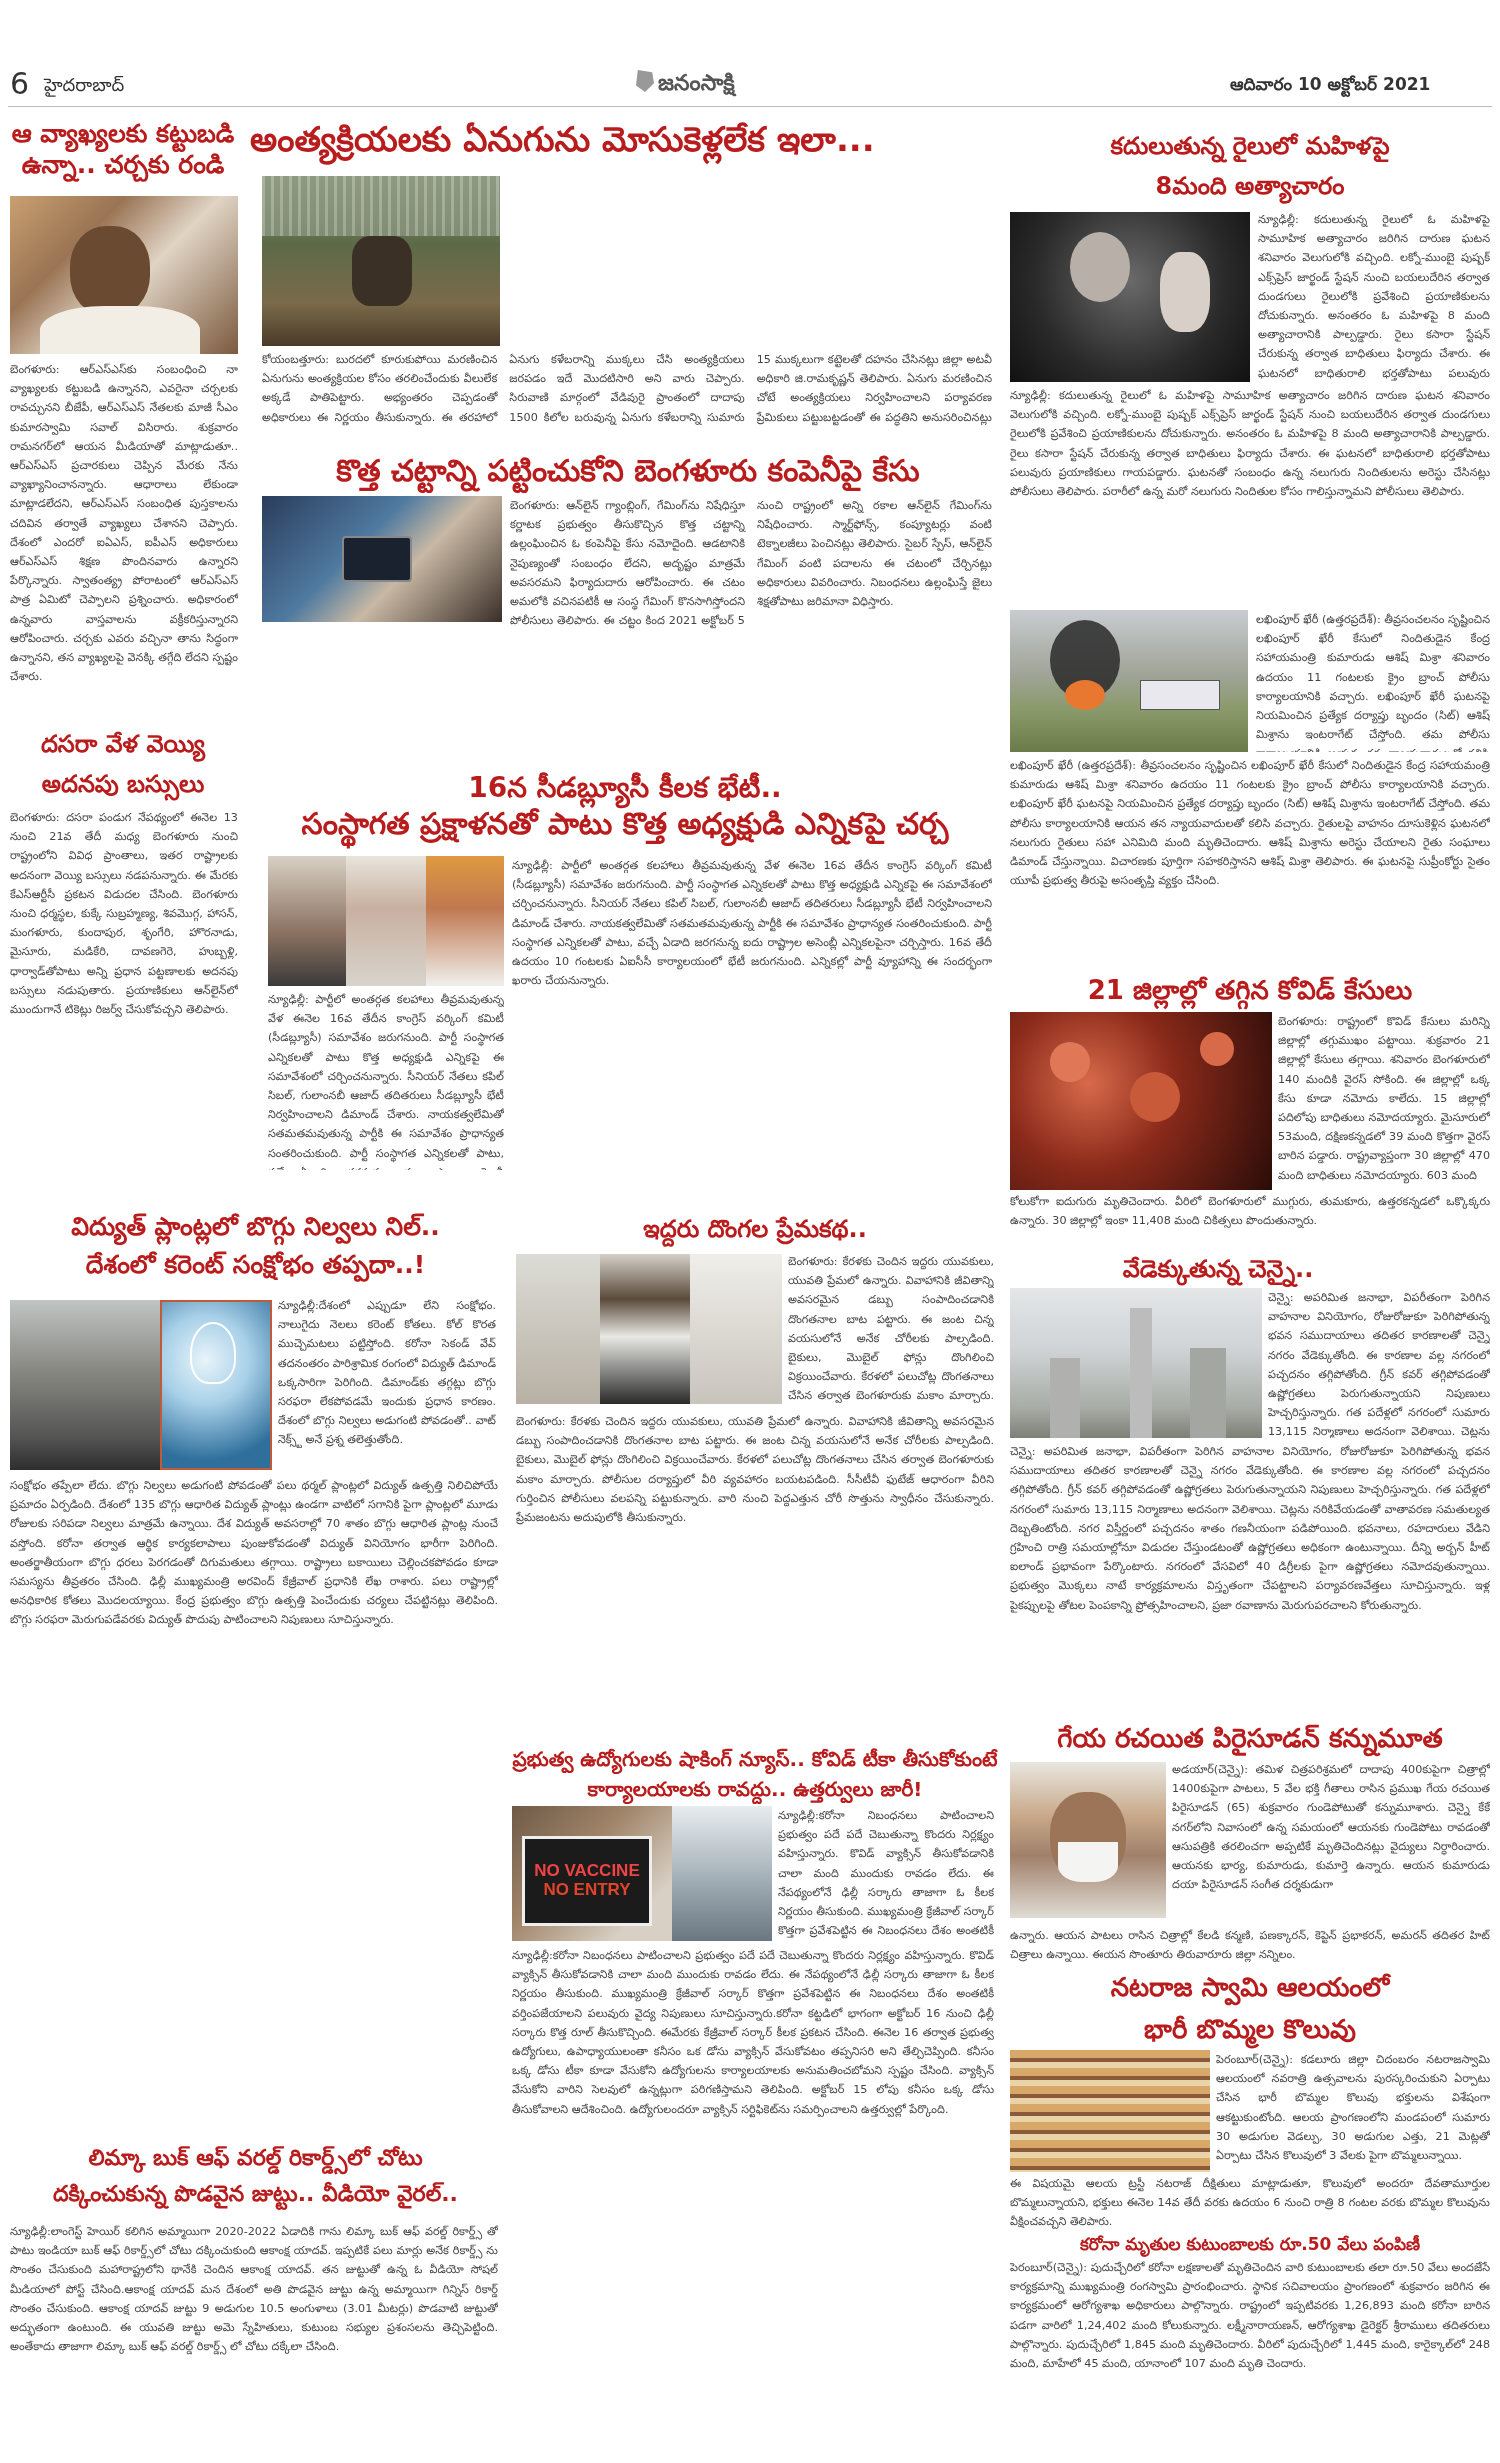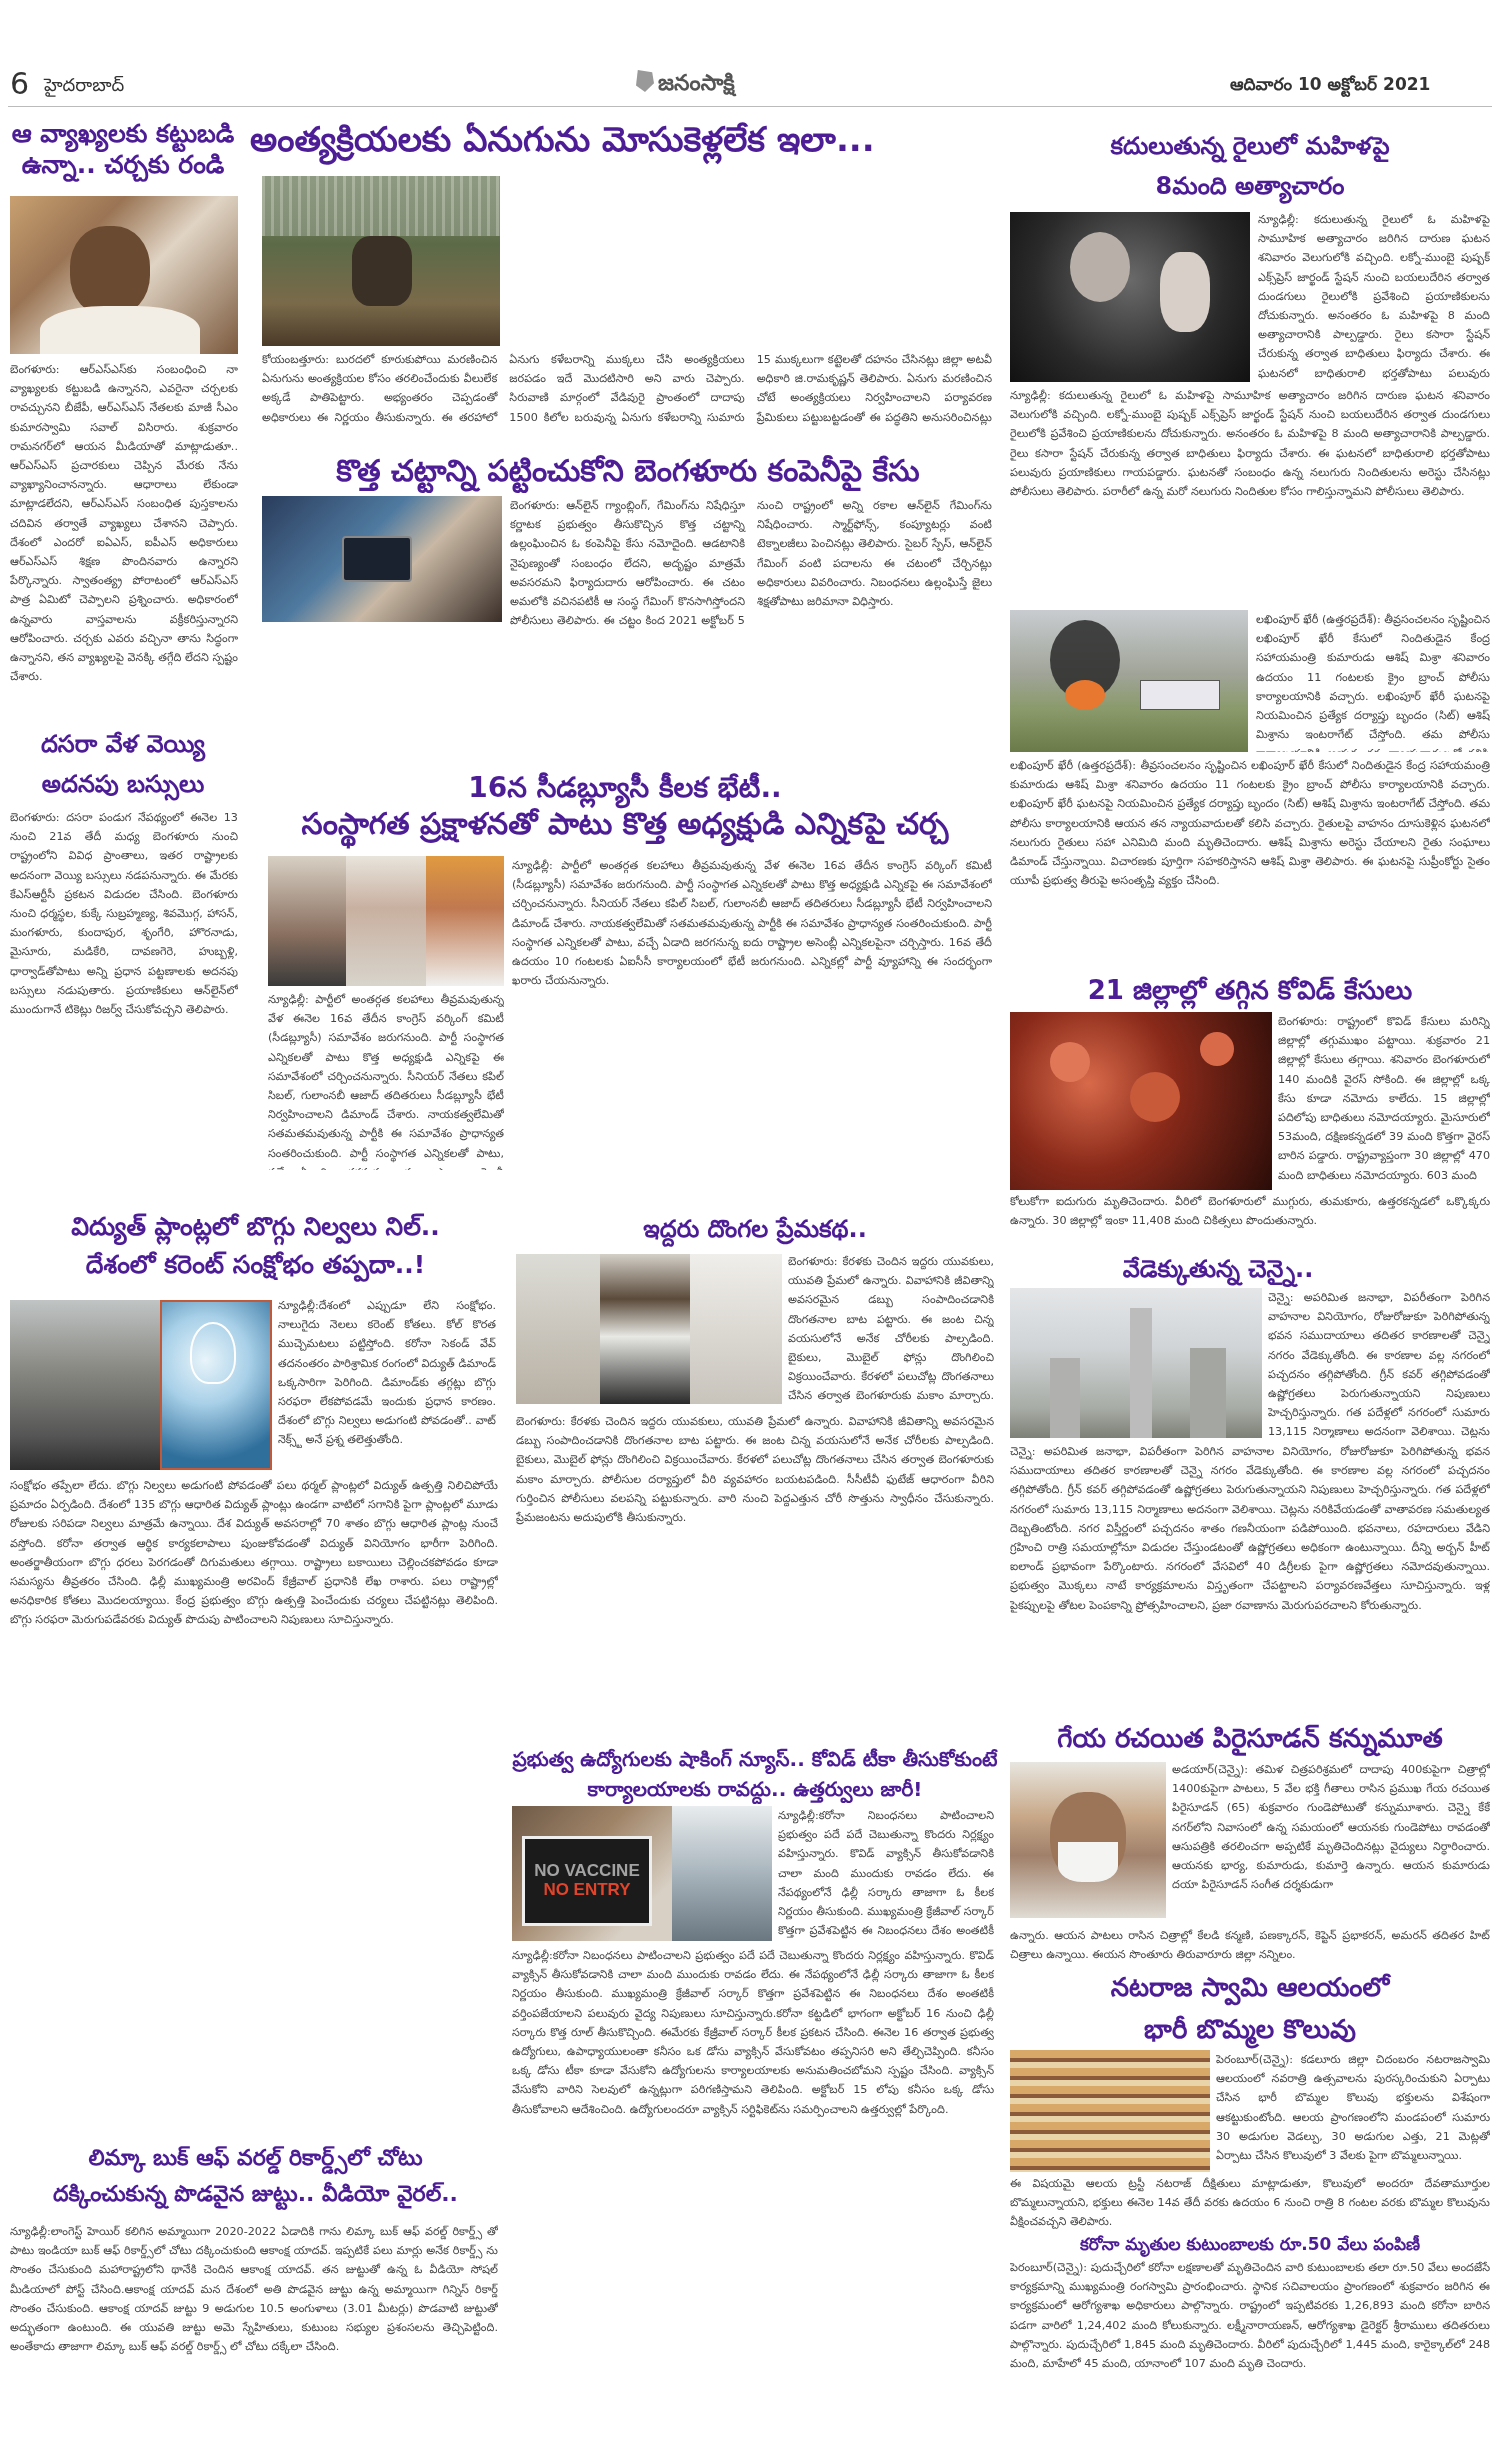--- a/index.html
+++ b/index.html
@@ -5,27 +5,27 @@
   *{box-sizing:border-box;margin:0;padding:0}
   html,body{width:1500px;height:2463px;background:#fff;overflow:hidden}
   body{font-family:"DejaVu Sans",sans-serif;color:#222;position:relative}
   .abs{position:absolute}
   .pg-num{left:10px;top:66px;font-size:30px;color:#333;font-family:"DejaVu Sans",sans-serif}
   .pg-sec{left:44px;top:74px;font-size:18px;color:#333}
   .logo{left:636px;top:70px;font-size:22px;font-weight:bold;color:#555;display:flex;align-items:flex-start;gap:4px}
   .logo-mark{width:18px;height:22px;background:#999;clip-path:polygon(10% 0,90% 10%,100% 60%,50% 100%,0 70%)}
   .date{left:1230px;top:74px;font-size:17px;font-weight:bold;color:#333}
   .rule{left:8px;top:106px;width:1484px;height:1px;background:#bbb}
-  .head{font-weight:bold;color:#4c1d95;text-align:center;line-height:1.25}
+  .head{font-weight:bold;color:#b91c1c;text-align:center;line-height:1.25}
   .body{font-size:11.2px;line-height:19.2px;color:#444;text-align:justify;overflow:hidden;word-break:break-word}
   .img{overflow:hidden}
   .cols2{column-count:2;column-gap:12px}
   .cols3{column-count:3;column-gap:12px}
   .nv-sign{position:absolute;left:10px;top:30px;width:130px;height:90px;background:#1b1b1b;border:3px solid #eee;display:flex;flex-direction:column;align-items:center;justify-content:center;font-family:"Liberation Sans",sans-serif;font-weight:bold;font-size:17px;line-height:1.1}
-  .nv1{color:#a3a3a3}.nv2{color:#e0452b}
+  .nv1{color:#ef4444}.nv2{color:#e0452b}
 </style>
 </head>
 <body>
 
 <div class="abs pg-num">6</div>
 <div class="abs pg-sec">హైదరాబాద్</div>
 <div class="abs logo">
   <span class="logo-mark"></span>
   <span>జనంసాక్షి</span>
 </div>

